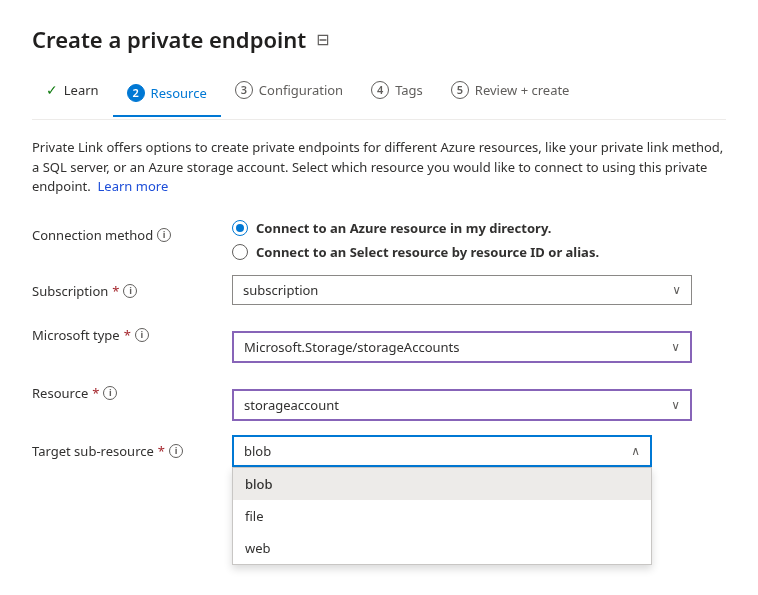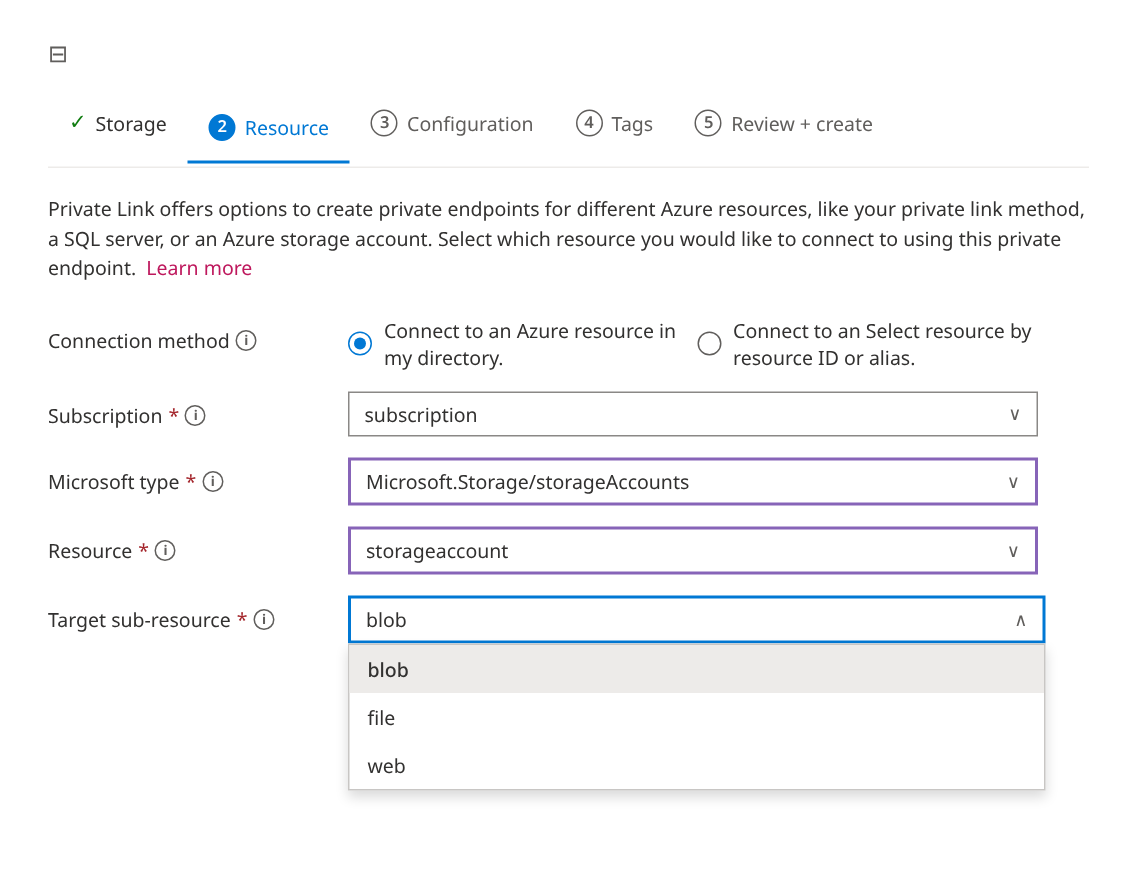--- a/index.html
+++ b/index.html
@@ -81,21 +81,21 @@
     }
     
     .description {
       font-size: 13px;
       color: #323130;
       line-height: 1.5;
       margin-bottom: 22px;
       max-width: 700px;
     }
     .description a {
-      color: #be185d;
+      color: #1d4ed8;
       text-decoration: none;
     }
     
     .form-section {
       display: flex;
       flex-direction: column;
       gap: 14px;
     }
     .form-row {
       display: flex;
@@ -126,22 +126,23 @@
       font-size: 9px;
       font-weight: 700;
       cursor: pointer;
     }
     .form-control-area {
       flex: 1;
     }
     
     .radio-group {
       display: flex;
-      flex-direction: row;
+      flex-direction: column;
       gap: 6px;
+      font-weight: bold;
     }
     .radio-item {
       display: flex;
       align-items: center;
       gap: 8px;
       cursor: pointer;
     }
     .radio-input {
       appearance: none;
       -webkit-appearance: none;
@@ -178,33 +179,34 @@
       color: #323130;
       display: flex;
       align-items: center;
       justify-content: space-between;
       cursor: pointer;
       position: relative;
     }
     .dropdown.focused {
       border-color: #8764b8;
       border-width: 2px;
+      margin-top: 12px;
     }
     .dropdown.open {
       border-color: #0078d4;
       border-width: 2px;
     }
     .dropdown-chevron {
       font-size: 12px;
       color: #605e5c;
     }
     
     .dropdown-container {
       position: relative;
-      width: 465px;
+      width: 420px;
     }
     .dropdown-menu {
       position: absolute;
       top: 100%;
       left: 0;
       right: 0;
       background: #fff;
       border: 1px solid #c8c6c4;
       box-shadow: 0 4px 8px rgba(0,0,0,0.15);
       z-index: 100;
@@ -222,27 +224,28 @@
     .form-control-row {
       width: 460px;
     }
   </style>
 </head>
 <body>
 
 <div class="page">
 
   <div class="page-title-row">
+    <h1 class="page-title">Create a private endpoint</h1>
     <span class="bookmark-icon">⊟</span>
   </div>
 
   <div class="steps">
     <div class="step completed">
       <span class="step-check">✓</span>
-      <span>Storage</span>
+      <span>Learn</span>
     </div>
     <div class="step active">
       <span class="step-badge">2</span>
       <span>Resource</span>
     </div>
     <div class="step">
       <span class="step-badge">3</span>
       <span>Configuration</span>
     </div>
     <div class="step">

